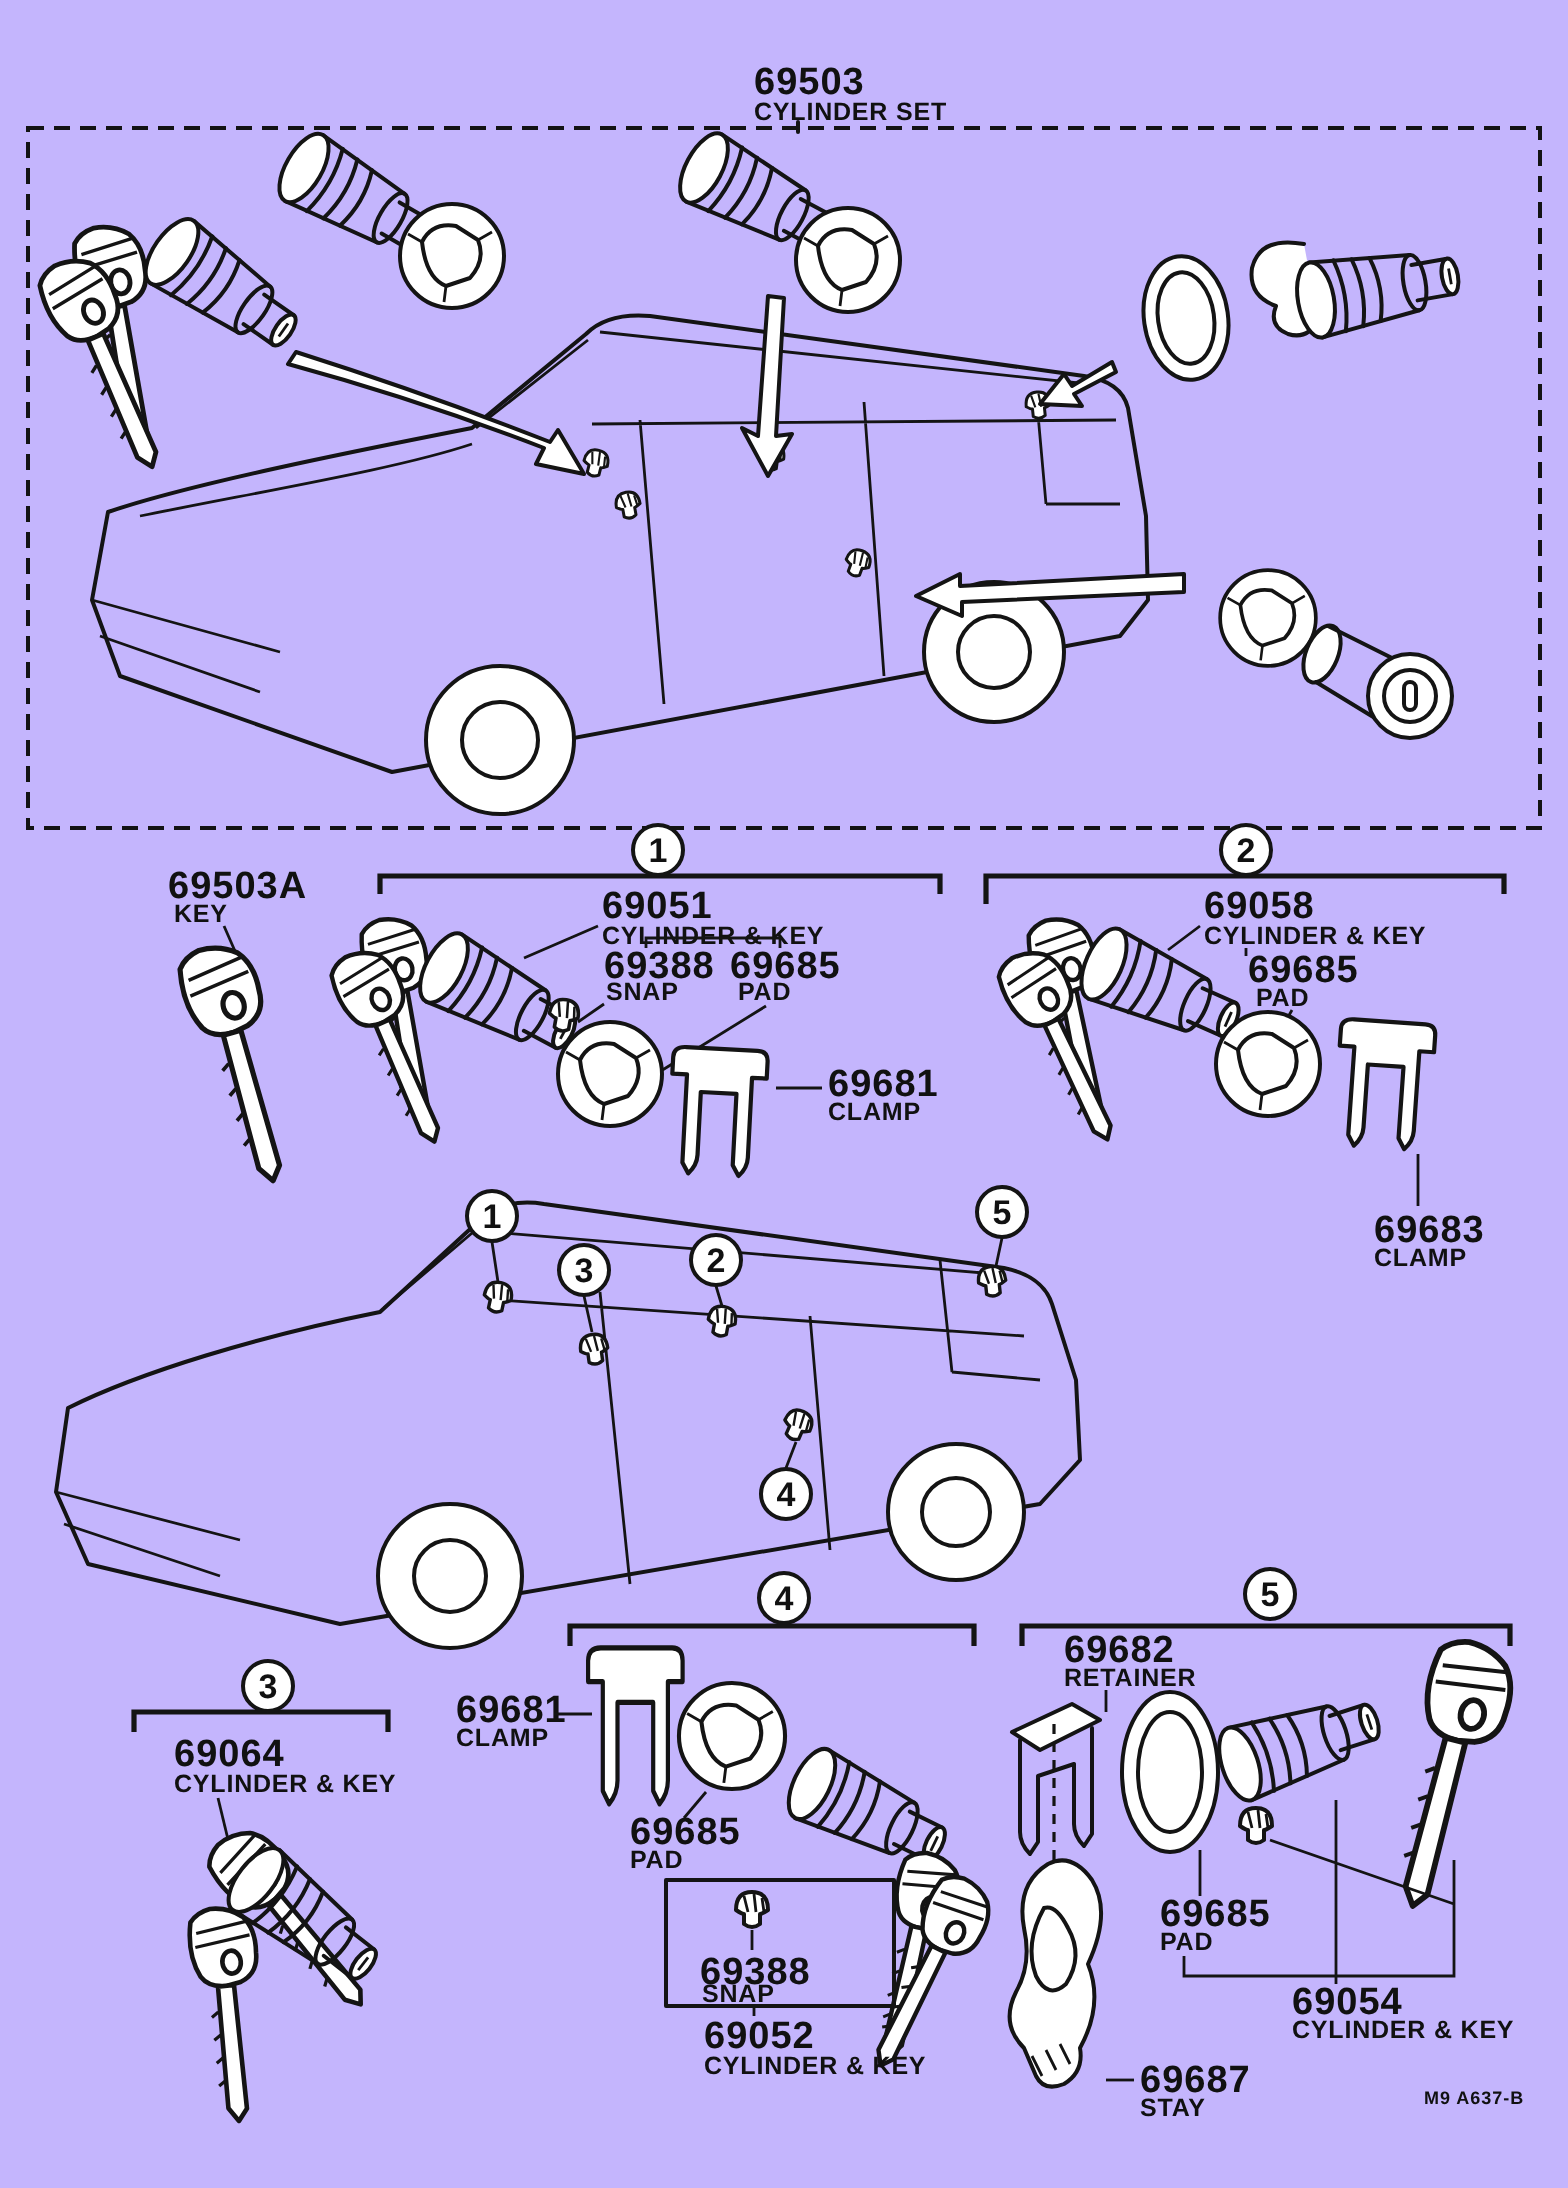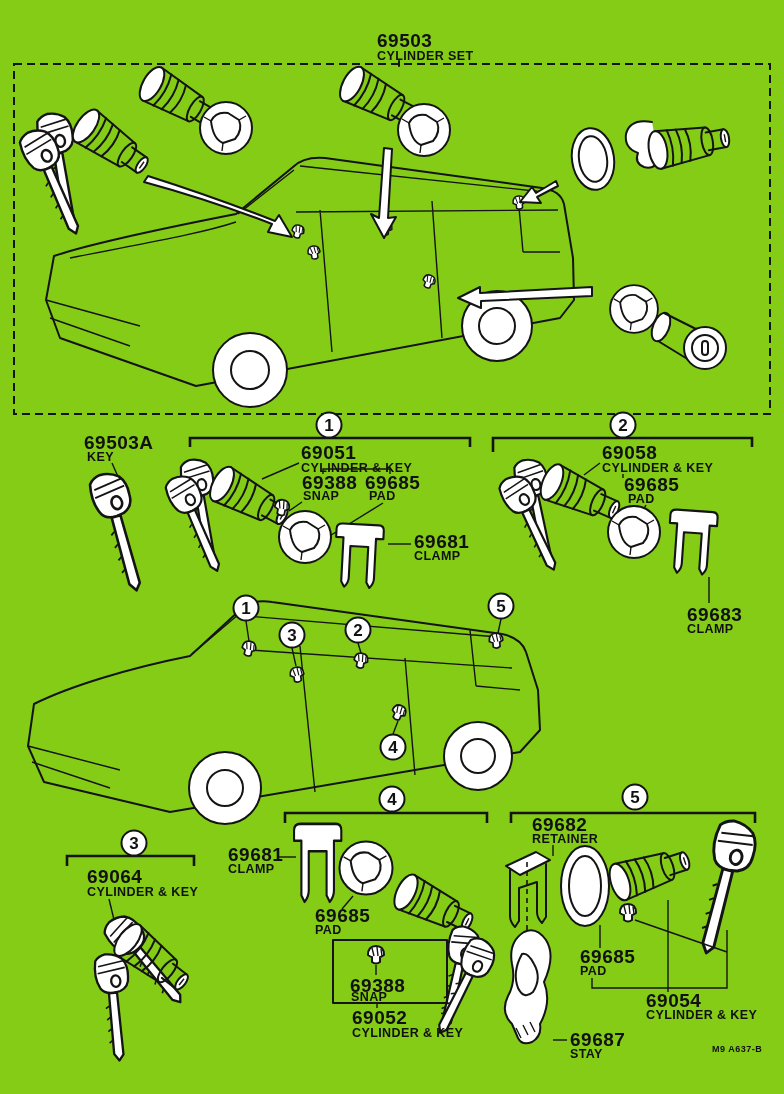--- a/index.html
+++ b/index.html
@@ -1,16 +1,16 @@
 <!DOCTYPE html>
 <html><head>
 <meta charset="utf-8">
 <style>
   html,body{margin:0;padding:0;background:#ffffff;}
-  #page{position:relative;width:784px;height:1094px;background:#84cc16;overflow:hidden;
+  #page{position:relative;width:784px;height:1094px;background:#c4b5fd;overflow:hidden;
         font-family:"Liberation Sans",sans-serif;}
   svg{display:block}
   .ln{stroke:#141414;stroke-width:2;fill:none;stroke-linejoin:round;stroke-linecap:round;}
   .lnf{stroke:#141414;stroke-width:2;fill:#ffffff;stroke-linejoin:round;stroke-linecap:round;}
   .thin{stroke:#141414;stroke-width:1.4;fill:none;}
   .brk{stroke:#141414;stroke-width:2.6;fill:none;}
   .dash{stroke:#141414;stroke-width:2;fill:none;stroke-dasharray:8 5;}
   .dash2{stroke:#141414;stroke-width:1.6;fill:none;stroke-dasharray:5 4;}
   .pn{font:bold 19px "Liberation Sans",sans-serif;fill:#111;letter-spacing:.5px;}
   .pname{font:bold 12.5px "Liberation Sans",sans-serif;fill:#111;letter-spacing:.4px;}

